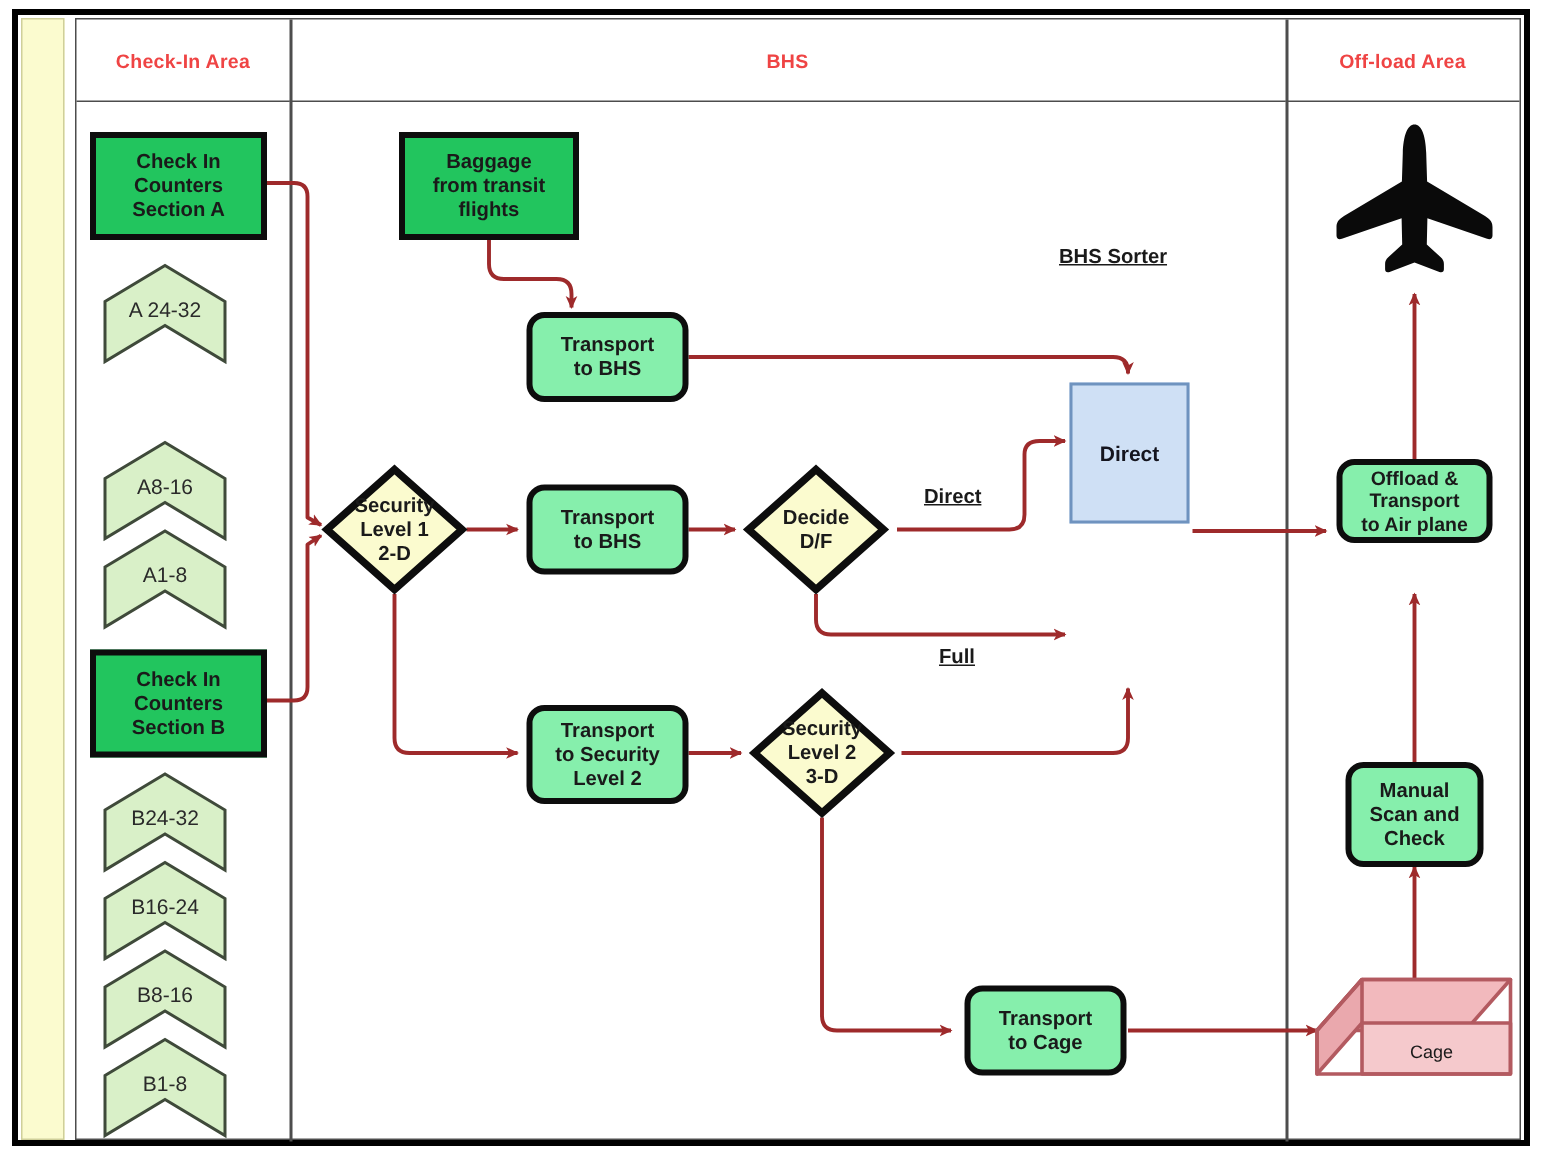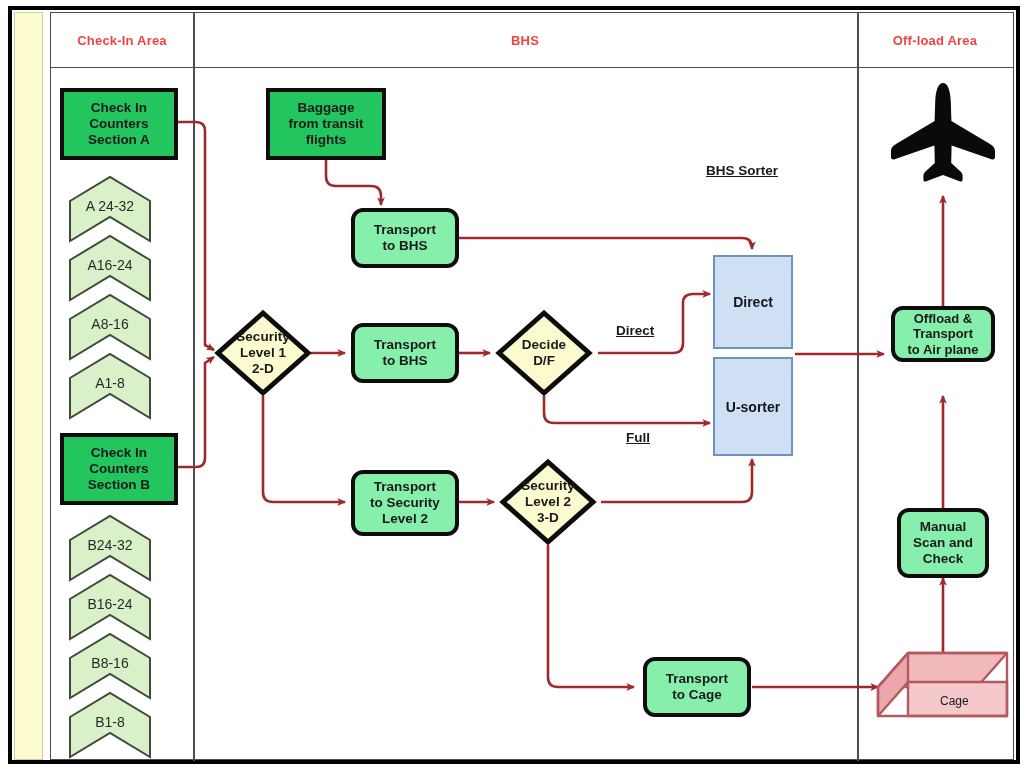--- a/index.html
+++ b/index.html
@@ -248,26 +248,20 @@
 Counters
 Section A</span>
   </div>
 
   <div class="chevron-wrap" style="left:68px; top:175px; width:84px; height:68px;">
     <svg width="84" height="68" viewBox="0 0 84 68">
       <path d="M2,26 L42,2 L82,26 L82,66 L42,42 L2,66 Z" fill="#d9f0c8" stroke="#3f4a3a" stroke-width="2"></path>
     </svg>
     <div class="chevron-label">A 24-32</div>
   </div>
-  <div class="chevron-wrap" style="left:68px; top:234px; width:84px; height:68px;">
-    <svg width="84" height="68" viewBox="0 0 84 68">
-      <path d="M2,26 L42,2 L82,26 L82,66 L42,42 L2,66 Z" fill="#d9f0c8" stroke="#3f4a3a" stroke-width="2"></path>
-    </svg>
-    <div class="chevron-label">A16-24</div>
-  </div>
   <div class="chevron-wrap" style="left:68px; top:293px; width:84px; height:68px;">
     <svg width="84" height="68" viewBox="0 0 84 68">
       <path d="M2,26 L42,2 L82,26 L82,66 L42,42 L2,66 Z" fill="#d9f0c8" stroke="#3f4a3a" stroke-width="2"></path>
     </svg>
     <div class="chevron-label">A8-16</div>
   </div>
   <div class="chevron-wrap" style="left:68px; top:352px; width:84px; height:68px;">
     <svg width="84" height="68" viewBox="0 0 84 68">
       <path d="M2,26 L42,2 L82,26 L82,66 L42,42 L2,66 Z" fill="#d9f0c8" stroke="#3f4a3a" stroke-width="2"></path>
     </svg>
@@ -354,23 +348,20 @@
   </div>
 
   <div class="node node-process" style="left:643px; top:657px; width:108px; height:60px;">
     <span style="white-space:pre-line;">Transport
 to Cage</span>
   </div>
 
   <div class="sorter-title" style="left:706px; top:163px;">BHS Sorter</div>
   <div class="sorter-cell" style="left:713px; top:255px; width:80px; height:94px;">
     <span>Direct</span>
-  </div>
-  <div class="sorter-cell" style="left:713px; top:357px; width:80px; height:99px;">
-    <span>U-sorter</span>
   </div>
 
   <div class="edge-label" style="left:616px; top:323px;">Direct</div>
   <div class="edge-label" style="left:626px; top:430px;">Full</div>
 
   <svg id="plane-layer" viewBox="0 0 1032 774">
     <g transform="translate(943,135)">
       <path fill="#0a0a0a" d="
         M0,-52
         C4.6,-52 7.4,-45 7.8,-33

